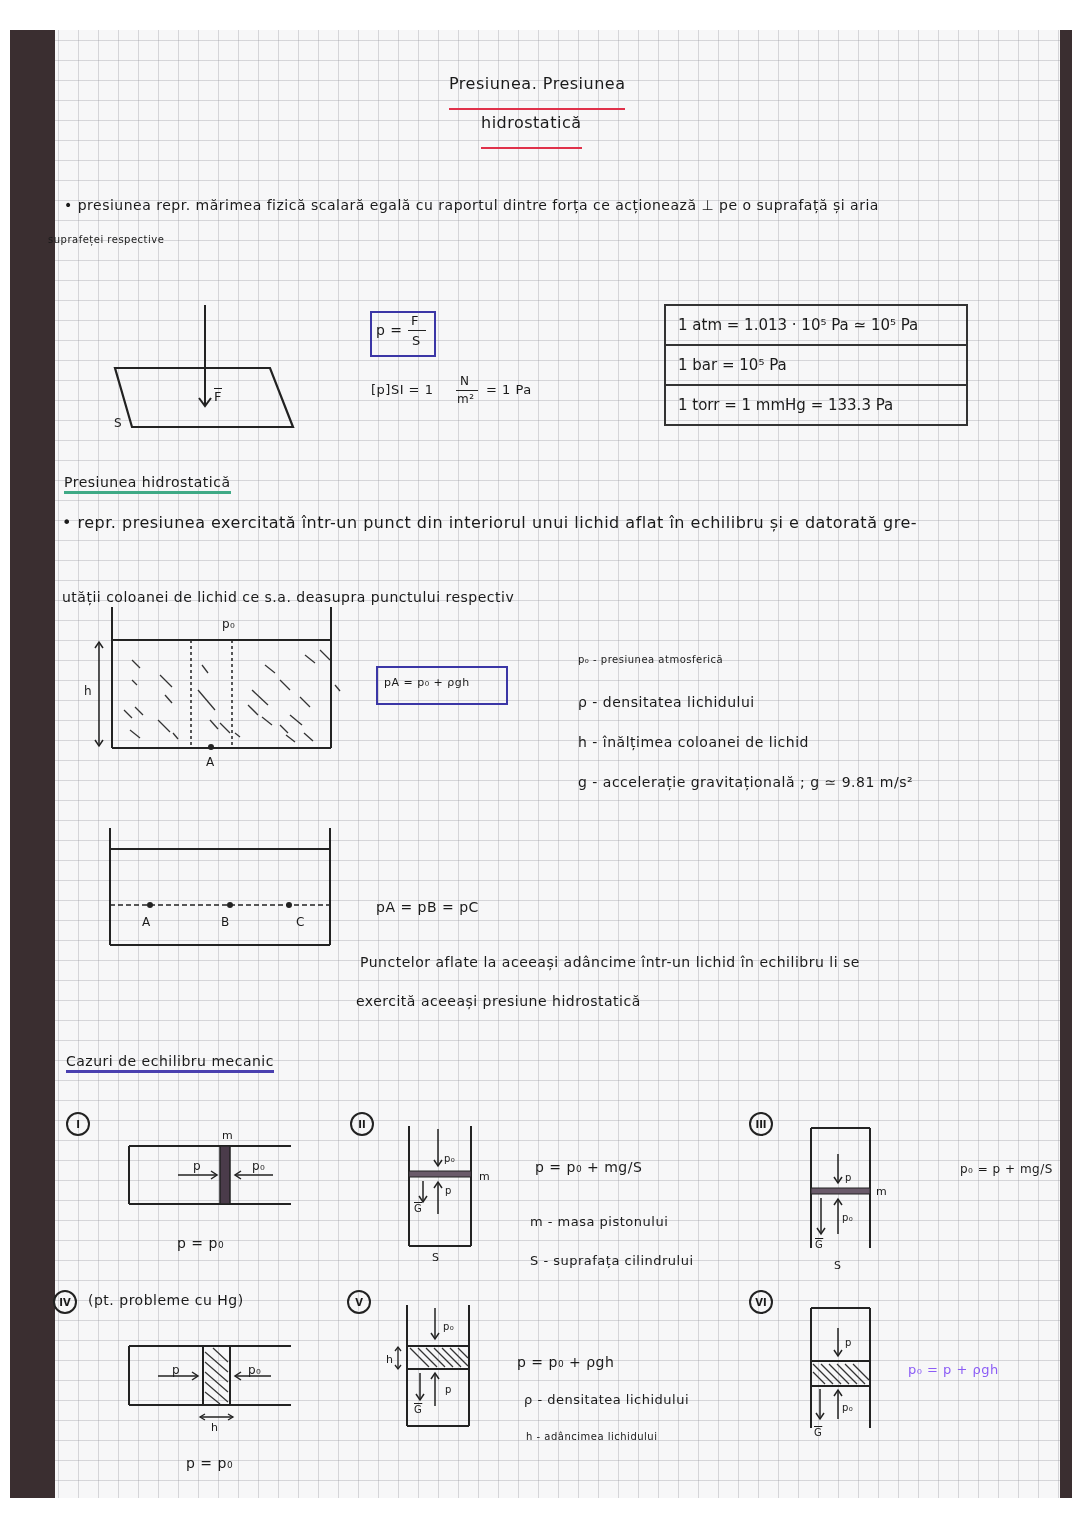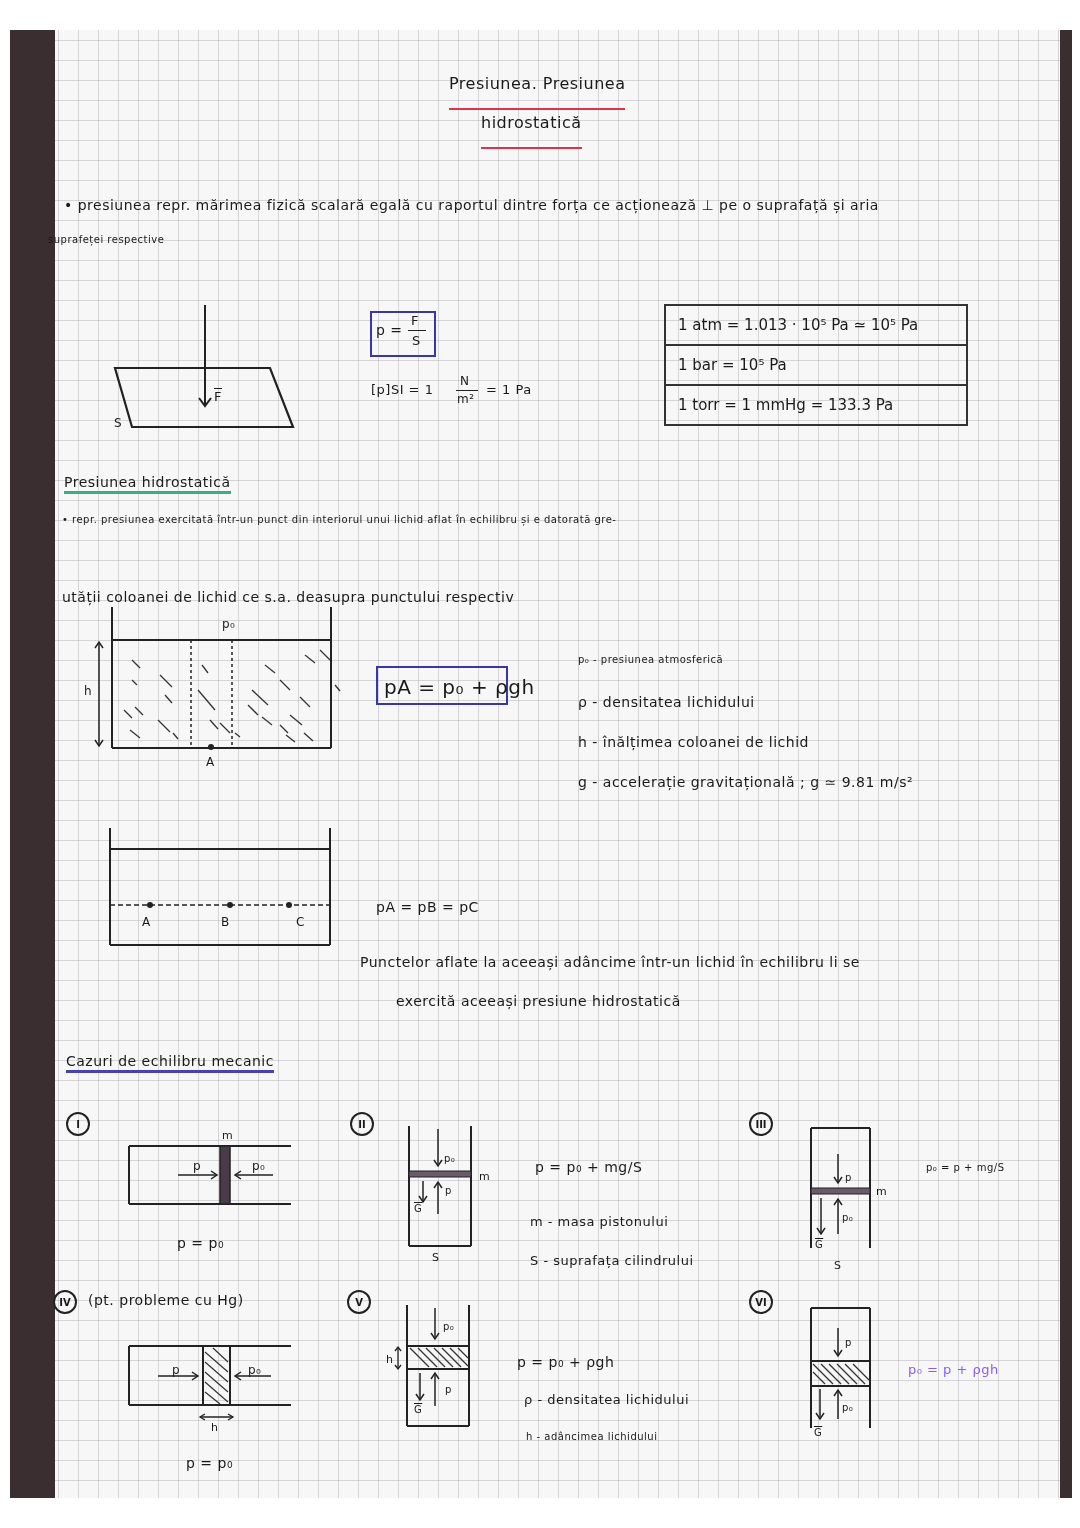--- a/index.html
+++ b/index.html
@@ -61,21 +61,21 @@
 <div class="t" style="left:457px; top:393px; font-size:12px;">m²</div>
 <div class="t" style="left:486px; top:383px; font-size:13px;">= 1 Pa</div>
 
 <div class="tbl" style="left:664px; top:304px; width:300px;">
   <div class="row">1 atm = 1.013 · 10⁵ Pa ≃ 10⁵ Pa</div>
   <div class="row">1 bar = 10⁵ Pa</div>
   <div class="row">1 torr = 1 mmHg = 133.3 Pa</div>
 </div>
 
 <div class="t hdr-green" style="left:64px; top:475px; font-size:14px;">Presiunea hidrostatică</div>
-<div class="t" style="left:62px; top:515px; font-size:10px;">• repr. presiunea exercitată într-un punct din interiorul unui lichid aflat în echilibru și e datorată gre-</div>
+<div class="t" style="left:62px; top:515px; font-size:16px;">• repr. presiunea exercitată într-un punct din interiorul unui lichid aflat în echilibru și e datorată gre-</div>
 <div class="t" style="left:62px; top:555px; font-size:14px;margin-top:35px;">utății coloanei de lichid ce s.a. deasupra punctului respectiv</div>
 
 <svg style="left:90px; top:605px;" width="250" height="155">
   <line x1="22" y1="2" x2="22" y2="143" stroke="#222" stroke-width="2"></line>
   <line x1="241" y1="2" x2="241" y2="143" stroke="#222" stroke-width="2"></line>
   <line x1="22" y1="143" x2="241" y2="143" stroke="#222" stroke-width="2"></line>
   <line x1="22" y1="35" x2="241" y2="35" stroke="#222" stroke-width="2"></line>
   <line x1="101" y1="35" x2="101" y2="143" stroke="#222" stroke-width="1.5" stroke-dasharray="3,3"></line>
   <line x1="142" y1="35" x2="142" y2="143" stroke="#222" stroke-width="1.5" stroke-dasharray="3,3"></line>
   <g stroke="#333" stroke-width="1.3">
@@ -110,21 +110,21 @@
   <circle cx="121" cy="142" r="3" fill="#222"></circle>
   <line x1="9" y1="37" x2="9" y2="141" stroke="#222" stroke-width="1.5"></line>
   <polyline points="5,43 9,37 13,43" fill="none" stroke="#222" stroke-width="1.5"></polyline>
   <polyline points="5,135 9,141 13,135" fill="none" stroke="#222" stroke-width="1.5"></polyline>
 </svg>
 <div class="t" style="left:222px; top:618px; font-size:12px;">p₀</div>
 <div class="t" style="left:84px; top:685px; font-size:12px;">h</div>
 <div class="t" style="left:206px; top:756px; font-size:12px;">A</div>
 
 <div class="boxed" style="left:376px; top:666px; width:128px; height:35px;"></div>
-<div class="t" style="left:384px; top:677px; font-size:20px;">pA = p₀ + ρgh</div>
+<div class="t" style="left:384px; top:677px; font-size:11px;">pA = p₀ + ρgh</div>
 
 <div class="t" style="left:578px; top:655px; font-size:10px;">p₀ - presiunea atmosferică</div>
 <div class="t" style="left:578px; top:695px; font-size:14px;">ρ - densitatea lichidului</div>
 <div class="t" style="left:578px; top:735px; font-size:14px;">h - înălțimea coloanei de lichid</div>
 <div class="t" style="left:578px; top:775px; font-size:14px;">g - accelerație gravitațională ; g ≃ 9.81 m/s²</div>
 
 <svg style="left:108px; top:826px;" width="225" height="122">
   <line x1="2" y1="2" x2="2" y2="119" stroke="#222" stroke-width="2"></line>
   <line x1="222" y1="2" x2="222" y2="119" stroke="#222" stroke-width="2"></line>
   <line x1="2" y1="119" x2="222" y2="119" stroke="#222" stroke-width="2"></line>
@@ -133,21 +133,21 @@
   <circle cx="42" cy="79" r="3" fill="#222"></circle>
   <circle cx="122" cy="79" r="3" fill="#222"></circle>
   <circle cx="181" cy="79" r="3" fill="#222"></circle>
 </svg>
 <div class="t" style="left:142px; top:916px; font-size:12px;">A</div>
 <div class="t" style="left:221px; top:916px; font-size:12px;">B</div>
 <div class="t" style="left:296px; top:916px; font-size:12px;">C</div>
 
 <div class="t" style="left:376px; top:900px; font-size:14px;">pA = pB = pC</div>
 <div class="t" style="left:360px; top:955px; font-size:14px;">Punctelor aflate la aceeași adâncime într-un lichid în echilibru li se</div>
-<div class="t" style="left:356px; top:994px; font-size:14px;margin-left:40px;">exercită aceeași presiune hidrostatică</div>
+<div class="t" style="left:356px; top:994px; font-size:14px;">exercită aceeași presiune hidrostatică</div>
 
 <div class="t hdr-blue" style="left:66px; top:1054px; font-size:14px;">Cazuri de echilibru mecanic</div>
 
 <div class="circ" style="left:66px; top:1112px;">I</div>
 <svg style="left:125px; top:1142px;" width="170" height="65">
   <line x1="4" y1="4" x2="166" y2="4" stroke="#222" stroke-width="2"></line>
   <line x1="4" y1="62" x2="166" y2="62" stroke="#222" stroke-width="2"></line>
   <line x1="4" y1="4" x2="4" y2="62" stroke="#222" stroke-width="2"></line>
   <rect x="95" y="4" width="10" height="58" fill="#4a3b4a" stroke="#222" stroke-width="1.5"></rect>
   <line x1="53" y1="33" x2="92" y2="33" stroke="#222" stroke-width="1.5"></line>
@@ -193,21 +193,21 @@
   <line x1="13" y1="72" x2="13" y2="108" stroke="#222" stroke-width="1.5"></line>
   <polyline points="9,102 13,108 17,102" fill="none" stroke="#222" stroke-width="1.5"></polyline>
   <line x1="30" y1="108" x2="30" y2="73" stroke="#222" stroke-width="1.5"></line>
   <polyline points="26,79 30,73 34,79" fill="none" stroke="#222" stroke-width="1.5"></polyline>
 </svg>
 <div class="t" style="left:845px; top:1173px; font-size:10px;">p</div>
 <div class="t" style="left:842px; top:1213px; font-size:10px;">p₀</div>
 <div class="t" style="left:876px; top:1186px; font-size:11px;">m</div>
 <div class="t" style="left:815px; top:1240px; font-size:10px; text-decoration: overline;">G</div>
 <div class="t" style="left:834px; top:1260px; font-size:11px;">S</div>
-<div class="t" style="left:926px; top:1163px; font-size:10px;text-align:center;">p₀ = p + mg/S</div>
+<div class="t" style="left:960px; top:1163px; font-size:12px;text-align:center;">p₀ = p + mg/S</div>
 
 <div class="circ" style="left:53px; top:1290px;">IV</div>
 <div class="t" style="left:88px; top:1293px; font-size:14px;">(pt. probleme cu Hg)</div>
 <svg style="left:125px; top:1342px;" width="170" height="80">
   <line x1="4" y1="4" x2="166" y2="4" stroke="#222" stroke-width="2"></line>
   <line x1="4" y1="63" x2="166" y2="63" stroke="#222" stroke-width="2"></line>
   <line x1="4" y1="4" x2="4" y2="63" stroke="#222" stroke-width="2"></line>
   <rect x="78" y="4" width="27" height="59" fill="none" stroke="#222" stroke-width="2"></rect>
   <g stroke="#333" stroke-width="1.2">
     <line x1="80" y1="10" x2="103" y2="30"></line>

